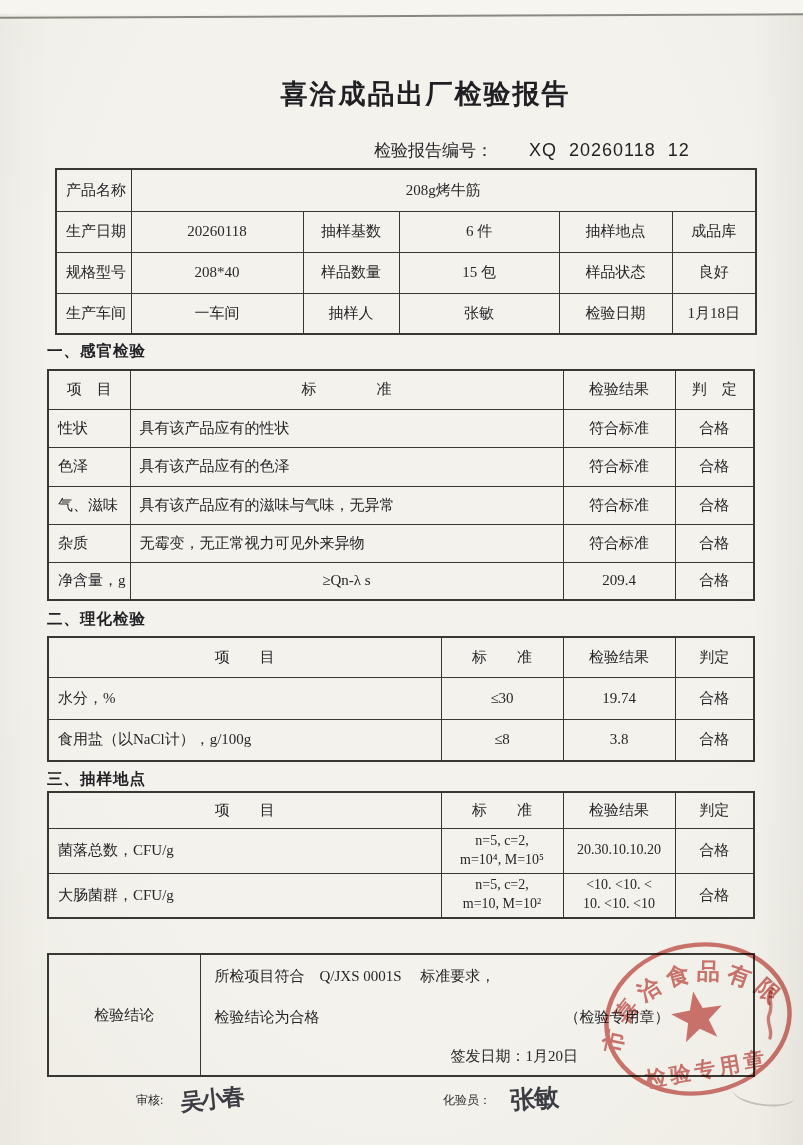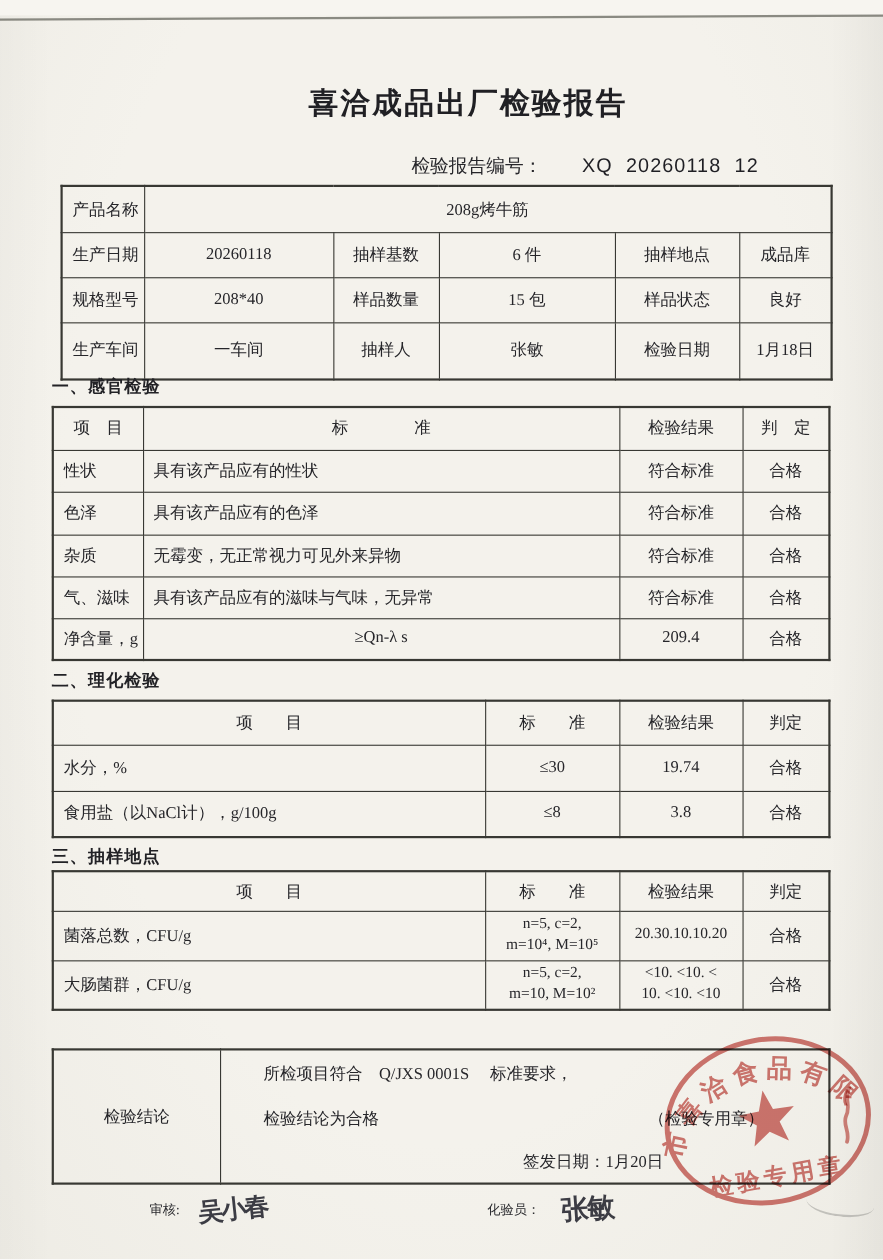--- a/index.html
+++ b/index.html
@@ -29,21 +29,21 @@
 
   .sec-heading{position:absolute;left:47px;font-size:15.5px;font-weight:bold;color:#222226;letter-spacing:1px;}
 
   .info-table{left:55px;top:168px;width:700px;}
   .s1-table{left:47px;top:369px;width:706px;}
   .s2-table{left:47px;top:636px;width:706px;}
   .s3-table{left:47px;top:791px;width:706px;}
   .basis-table{left:47px;top:915px;width:706px;}
   .concl-table{left:47px;top:953px;width:706px;}
 
-  .concl-cell{position:relative;height:120px;margin-left:25px;}
+  .concl-cell{position:relative;height:120px;}
   .concl-l1{position:absolute;top:12px;left:14px;font-size:15px;white-space:pre;}
   .concl-l2{position:absolute;top:53px;left:14px;font-size:15px;}
   .seal-note{position:absolute;top:53px;left:364px;font-size:15px;}
   .date-row{position:absolute;top:92px;left:250px;font-size:15px;display:flex;}
 
   .footer{position:absolute;top:1090px;left:0;width:100%;height:45px;}
   .footer .flabel{position:absolute;font-size:12px;color:#2a2a2e;}
   .sign{position:absolute;font-size:23px;font-weight:bold;color:#3c3c44;font-family:"DejaVu Sans", sans-serif;}
   .sign-review{left:180px;top:-6px;transform:rotate(-6deg);letter-spacing:-2px;}
   .sign-tester{left:510px;top:-8px;transform:rotate(-4deg);letter-spacing:-1px;font-size:25px;}
@@ -90,21 +90,21 @@
       <td>成品库</td>
     </tr>
     <tr style="height:41px">
       <td class="l">规格型号</td>
       <td>208*40</td>
       <td>样品数量</td>
       <td>15 包</td>
       <td>样品状态</td>
       <td>良好</td>
     </tr>
-    <tr style="height:52px">
+    <tr style="height:41px">
       <td class="l">生产车间</td>
       <td>一车间</td>
       <td>抽样人</td>
       <td>张敏</td>
       <td>检验日期</td>
       <td>1月18日</td>
     </tr>
   </tbody>
     </table>
 
@@ -129,28 +129,28 @@
       <td>符合标准</td>
       <td>合格</td>
     </tr>
     <tr style="height:39px">
       <td class="l">色泽</td>
       <td class="l">具有该产品应有的色泽</td>
       <td>符合标准</td>
       <td>合格</td>
     </tr>
     <tr style="height:38px">
+      <td class="l">气、滋味</td>
+      <td class="l">具有该产品应有的滋味与气味，无异常</td>
+      <td>符合标准</td>
+      <td>合格</td>
+    </tr>
+    <tr style="height:38px">
       <td class="l">杂质</td>
       <td class="l">无霉变，无正常视力可见外来异物</td>
-      <td>符合标准</td>
-      <td>合格</td>
-    </tr>
-    <tr style="height:38px">
-      <td class="l">气、滋味</td>
-      <td class="l">具有该产品应有的滋味与气味，无异常</td>
       <td>符合标准</td>
       <td>合格</td>
     </tr>
     <tr style="height:38px">
       <td class="l">净含量，g</td>
       <td>≥Qn-λ s</td>
       <td>209.4</td>
       <td>合格</td>
     </tr>
   </tbody>

